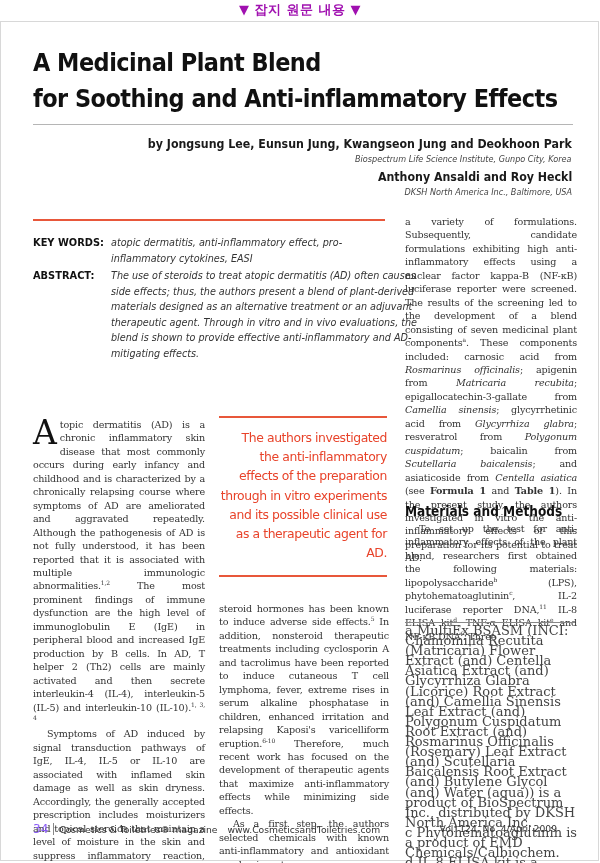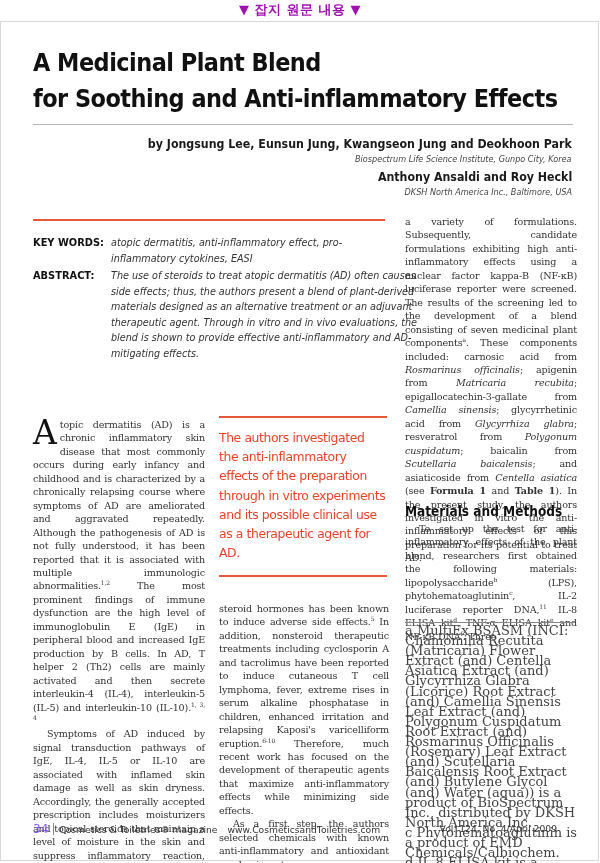--- a/index.html
+++ b/index.html
@@ -21,21 +21,21 @@
   .kw-row { position: absolute; left: 33px; font-family: "DejaVu Sans", sans-serif; font-size: 11.2px; line-height: 15.5px; }
   .kw-label { position: absolute; left: 0; top: 0; font-weight: bold; color: #111; transform: scaleX(0.88); transform-origin: left top; white-space: nowrap; }
   .kw-text { position: absolute; left: 78px; top: 0; width: 330px; font-style: italic; color: #333; transform: scaleX(0.86); transform-origin: left top; }
 
   .col { position: absolute; font-size: 9.6px; line-height: 13.45px; text-align: justify; color: #333; letter-spacing: -0.15px; }
   .col p { margin: 0; }
   .col p.indent { text-indent: 14px; }
   .dropcap { float: left; font-size: 33px; line-height: 26px; margin: 2px 3px 0 0; color: #111; }
   sup { font-size: 6px; line-height: 0; }
 
-  .pullquote { position: absolute; left: 219px; top: 428px; width: 168px; text-align: left; font-family: "DejaVu Sans", sans-serif; font-size: 12.4px; line-height: 19.2px; color: #e8432a; letter-spacing: -0.4px; }
+  .pullquote { position: absolute; left: 219px; top: 428px; width: 168px; text-align: right; font-family: "DejaVu Sans", sans-serif; font-size: 12.4px; line-height: 19.2px; color: #e8432a; letter-spacing: -0.4px; }
 
   .section-head { position: absolute; left: 405px; top: 503px; margin: 0; font-family: "DejaVu Sans", sans-serif; font-weight: bold; font-size: 13.5px; color: #111; transform: scaleX(0.9); transform-origin: left top; white-space: nowrap; }
 
   .fn-rule { position: absolute; left: 405px; top: 622px; width: 170px; height: 1px; background: #888; }
   .footnotes { position: absolute; left: 405px; top: 626px; width: 172px; font-size: 13px; line-height: 10.1px; color: #444; }
   .footnotes div { margin: 0; }
 
   .footer { position: absolute; left: 33px; top: 821px; width: 540px; height: 16px; font-family: "DejaVu Sans", sans-serif; font-size: 9.2px; line-height: 16px; color: #333; white-space: nowrap; }
   .footer .pg { font-weight: normal; font-size: 12px; color: #8b5cf6; }
   .footer .sep { display: inline-block; width: 1px; height: 12px; background: #888; margin: 0 5px; vertical-align: -2px; }

